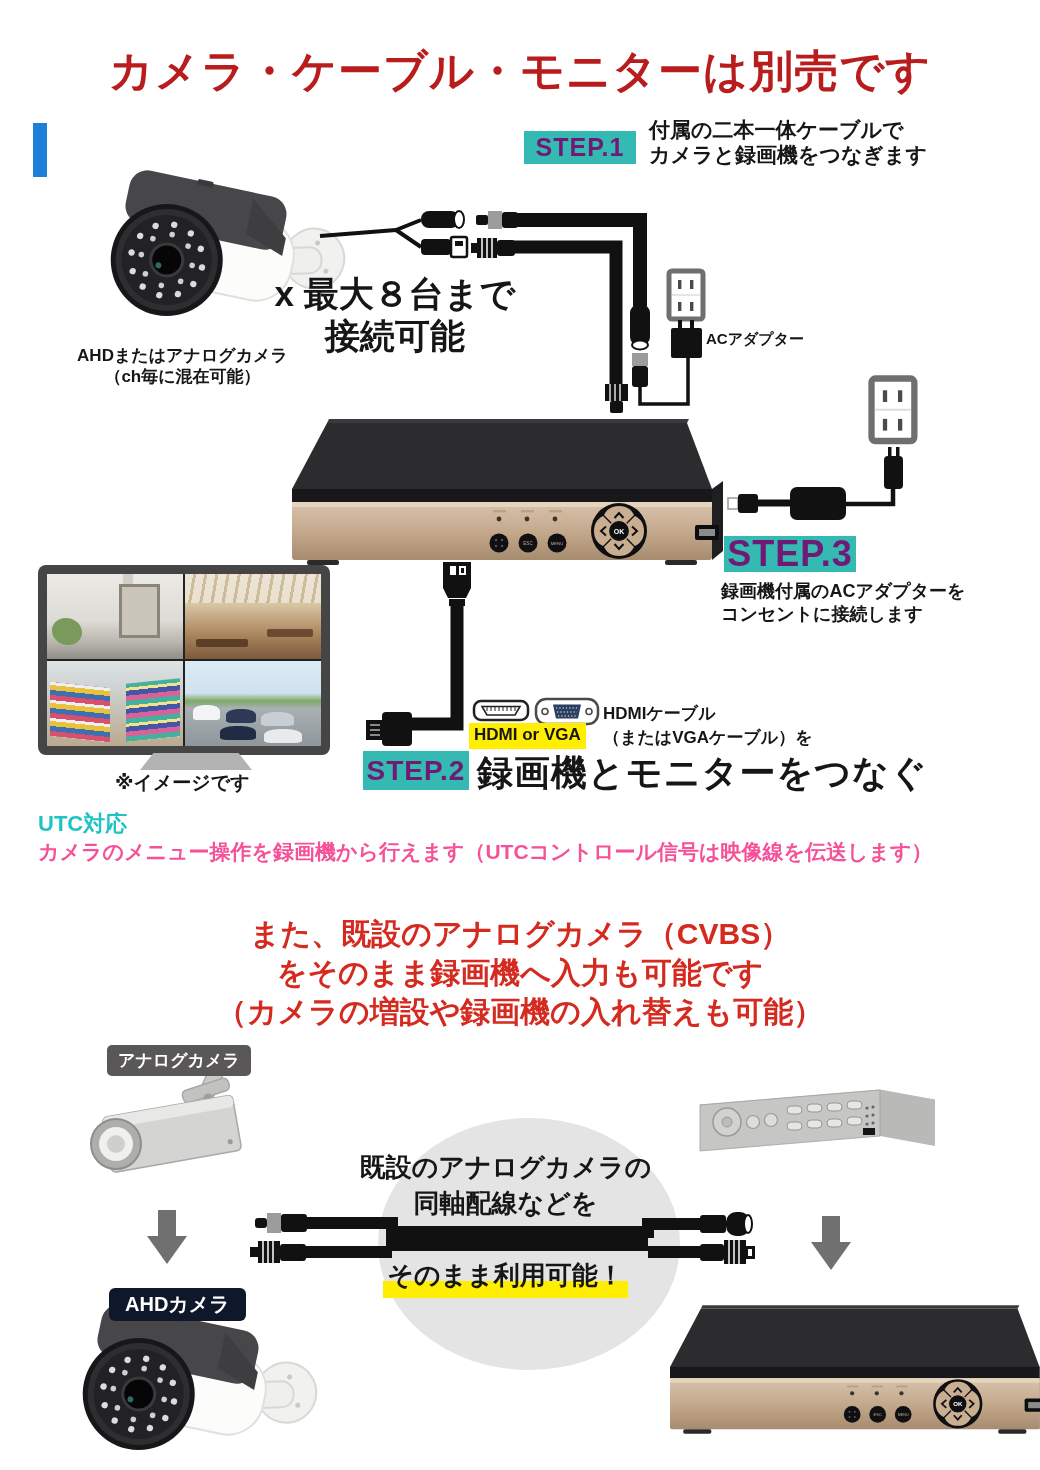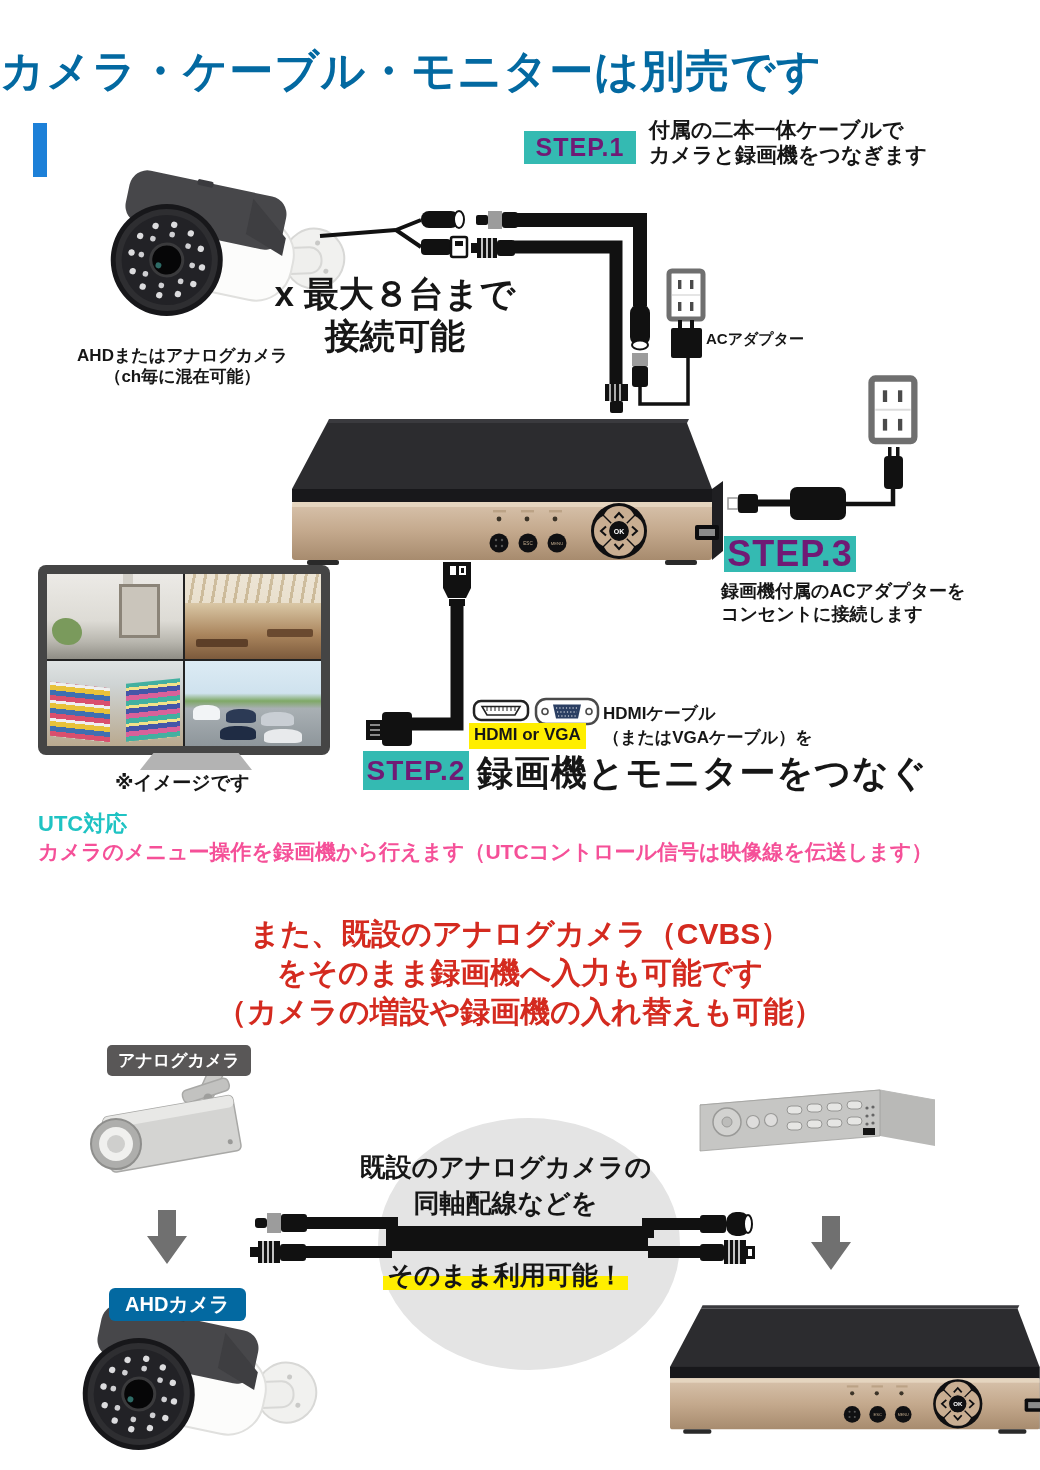--- a/index.html
+++ b/index.html
@@ -352,21 +352,21 @@
     </g>
 
     <g>
       <use href="#bulletCam" transform="translate(62,1318) rotate(12 125 75)"></use>
     </g>
     <g>
       <use href="#dvrG" transform="translate(648,1300) scale(0.88)"></use>
     </g>
   </svg>
 
-  <div class="txt" style="left:0;right:0;top:42px;text-align:left;font-size:44px;color:#0369a1;letter-spacing:1px">カメラ・ケーブル・モニターは別売です</div>
+  <div class="txt" style="left:0;right:0;top:42px;text-align:center;font-size:44px;color:#b91c1c;letter-spacing:1px">カメラ・ケーブル・モニターは別売です</div>
 
   <div class="abs" style="left:33px;top:123px;width:14px;height:54px;background:#1d80d8"></div>
 
   <div class="badge" style="left:524px;top:131px;width:112px;height:33px;font-size:25px">STEP.1</div>
   <div class="txt" style="left:649px;top:117px;font-size:21px;line-height:25px">
     <div>付属の二本一体ケーブルで</div>
     <div>カメラと録画機をつなぎます</div>
   </div>
 
   <div class="txt" style="left:250px;top:273px;width:290px;text-align:center;font-size:35px;line-height:42px">
@@ -401,21 +401,21 @@
   <div class="txt" style="left:38px;top:809px;font-size:22px;color:#1fc3c3">UTC対応</div>
   <div class="txt" style="left:38px;top:838px;font-size:21px;color:#f55098">カメラのメニュー操作を録画機から行えます（UTCコントロール信号は映像線を伝送します）</div>
 
   <div class="txt" style="left:0;right:0;top:914px;text-align:center;font-size:30px;line-height:39px;color:#d42a1f">
     <div>また、既設のアナログカメラ（CVBS）</div>
     <div>をそのまま録画機へ入力も可能です</div>
     <div>（カメラの増設や録画機の入れ替えも可能）</div>
   </div>
 
   <div class="txt" style="left:107px;top:1045px;font-size:17px;background:#595757;color:#fff;border-radius:5px;padding:4px 11px">アナログカメラ</div>
-  <div class="txt" style="left:109px;top:1288px;font-size:20px;background:#0369a1;color:#fff;border-radius:6px;padding:3px 16px">AHDカメラ</div>
+  <div class="txt" style="left:109px;top:1288px;font-size:20px;background:#0f172a;color:#fff;border-radius:6px;padding:3px 16px">AHDカメラ</div>
 
   <div class="txt" style="left:353px;top:1150px;width:305px;text-align:center;font-size:26px">既設のアナログカメラの</div>
   <div class="txt" style="left:353px;top:1186px;width:305px;text-align:center;font-size:26px">同軸配線などを</div>
   <div class="txt" style="left:353px;top:1258px;width:305px;text-align:center;font-size:26px">
-    <span class="hl" style="padding:0 4px 0 4px">そのまま利用可能！</span>
+    <span class="hl" style="padding:0 4px 8px 4px">そのまま利用可能！</span>
   </div>
 
 </div>
 
 </body></html>

